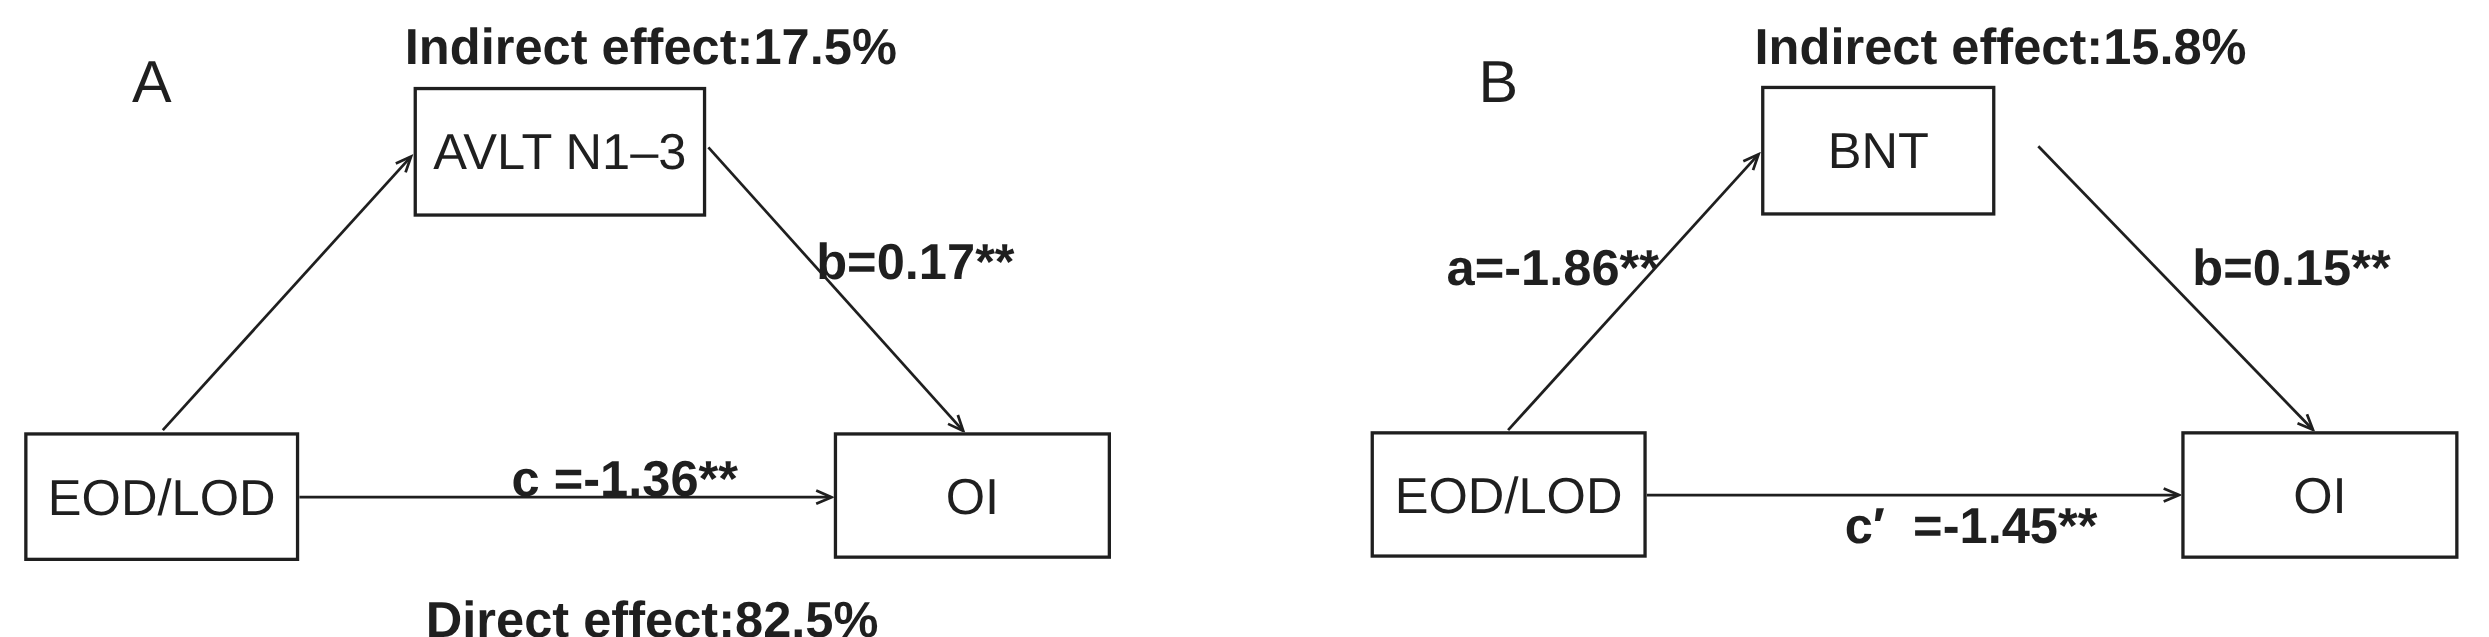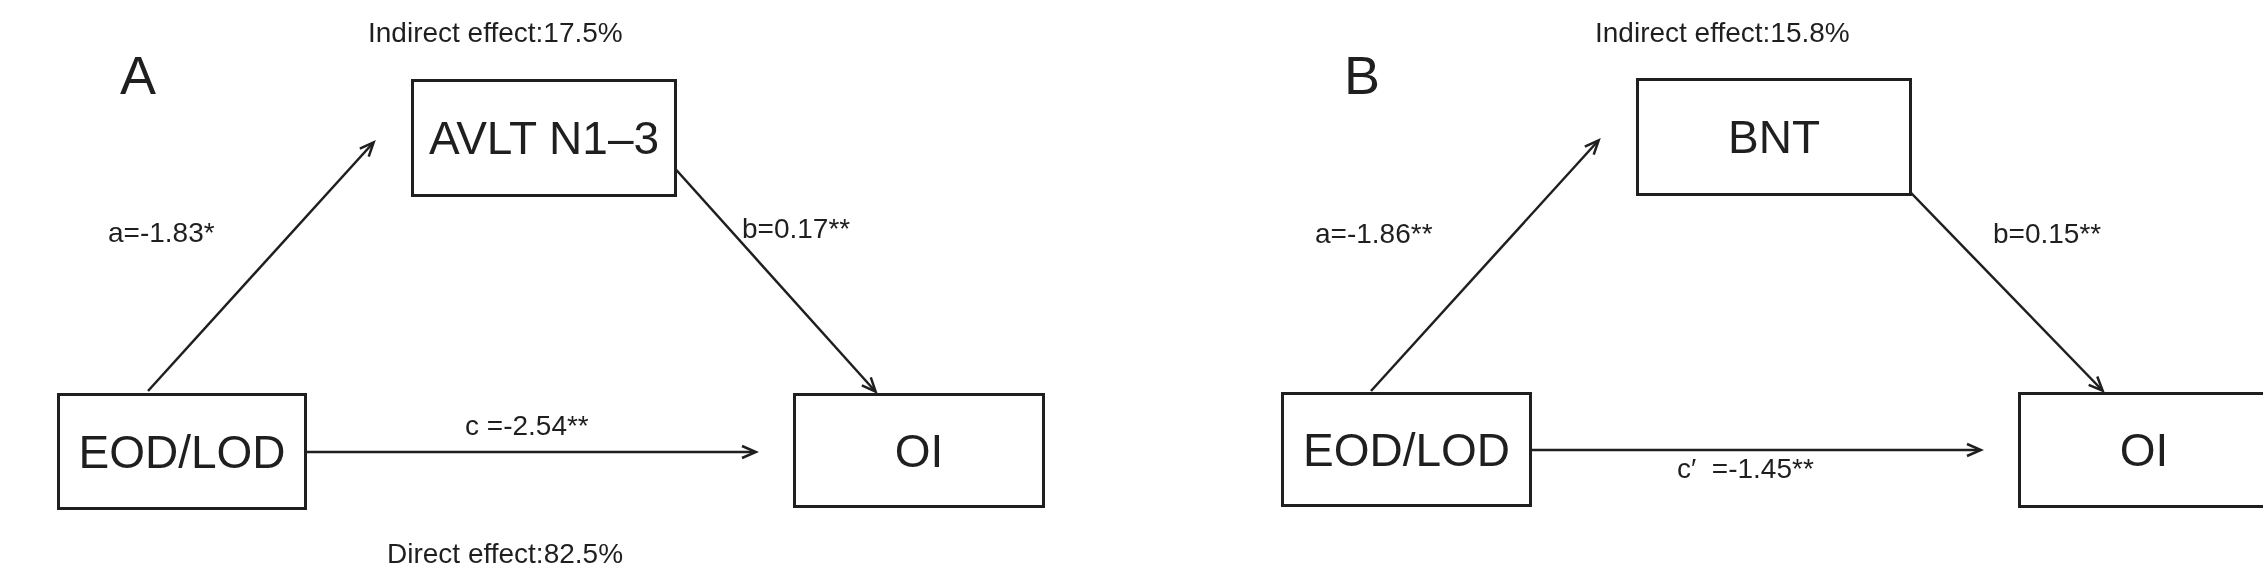--- a/index.html
+++ b/index.html
@@ -14,27 +14,27 @@
   svg.lines{position:absolute;left:0;top:0;width:2263px;height:579px;}
   .node{
     position:absolute;
     box-sizing:border-box;
     border:3px solid #1f1f1f;
     background:#ffffff;
     display:flex;align-items:center;justify-content:center;
     font-size:46px;
     white-space:pre;
     line-height:1;
-    margin-left:35px;
   }
   .lbl{
     position:absolute;
-    font-size:28px;
+    font-size:46px;
     line-height:1;
     white-space:pre;
+    font-weight:bold;
   }
   .panel-letter{
     position:absolute;
     font-size:54px;
     line-height:1;
   }
 </style>
 </head>
 <body>
 
@@ -59,34 +59,33 @@
   <div class="panel-letter" style="left:120px;top:48px">A</div>
 
   <div class="lbl" style="left:368px;top:19px">Indirect effect:17.5%</div>
 
   <div class="node" style="left:376px;top:79px;width:266px;height:118px">AVLT N1–3</div>
 
   <div class="node" style="left:22px;top:393px;width:250px;height:117px">EOD/LOD</div>
 
   <div class="node" style="left:758px;top:393px;width:252px;height:115px">OI</div>
 
-  <div class="lbl" style="left:108px;top:219px">a=-1.83*</div>
 
   <div class="lbl" style="left:742px;top:215px">b=0.17**</div>
 
-  <div class="lbl" style="left:465px;top:412px">c =-2.54**</div>
+  <div class="lbl" style="left:465px;top:412px">c =-1.36**</div>
 
 
   <div class="lbl" style="left:387px;top:540px">Direct effect:82.5%</div>
 
   <div class="panel-letter" style="left:1344px;top:48px">B</div>
 
   <div class="lbl" style="left:1595px;top:19px">Indirect effect:15.8%</div>
 
-  <div class="node" style="left:1601px;top:78px;width:276px;height:118px">BNT</div>
+  <div class="node" style="left:1601px;top:78px;width:213px;height:118px">BNT</div>
 
   <div class="node" style="left:1246px;top:392px;width:251px;height:115px">EOD/LOD</div>
 
   <div class="node" style="left:1983px;top:392px;width:252px;height:116px">OI</div>
 
   <div class="lbl" style="left:1315px;top:220px">a=-1.86**</div>
 
   <div class="lbl" style="left:1993px;top:220px">b=0.15**</div>
 
 

